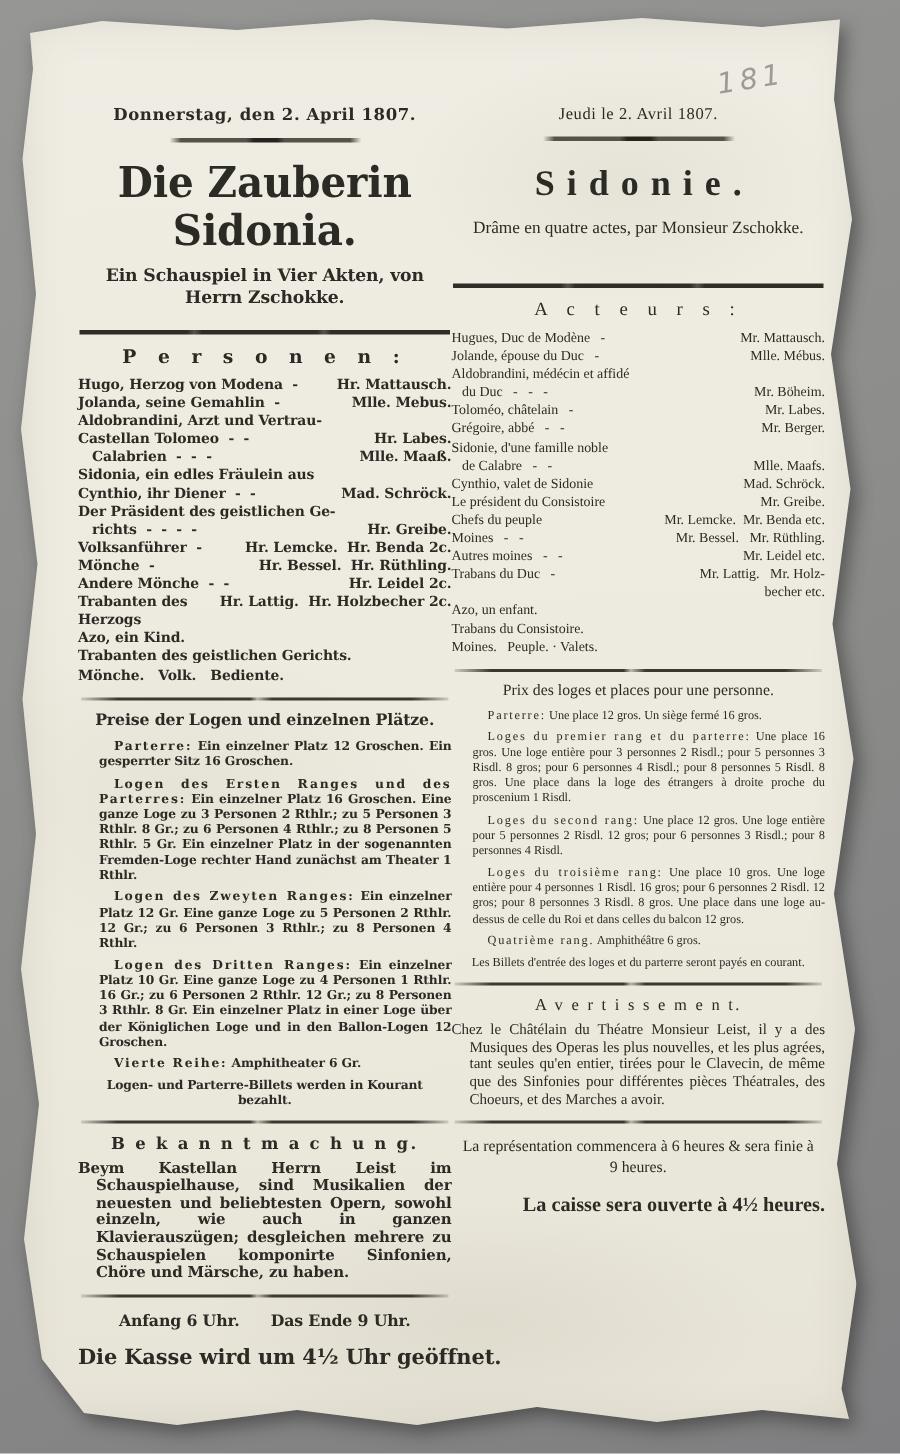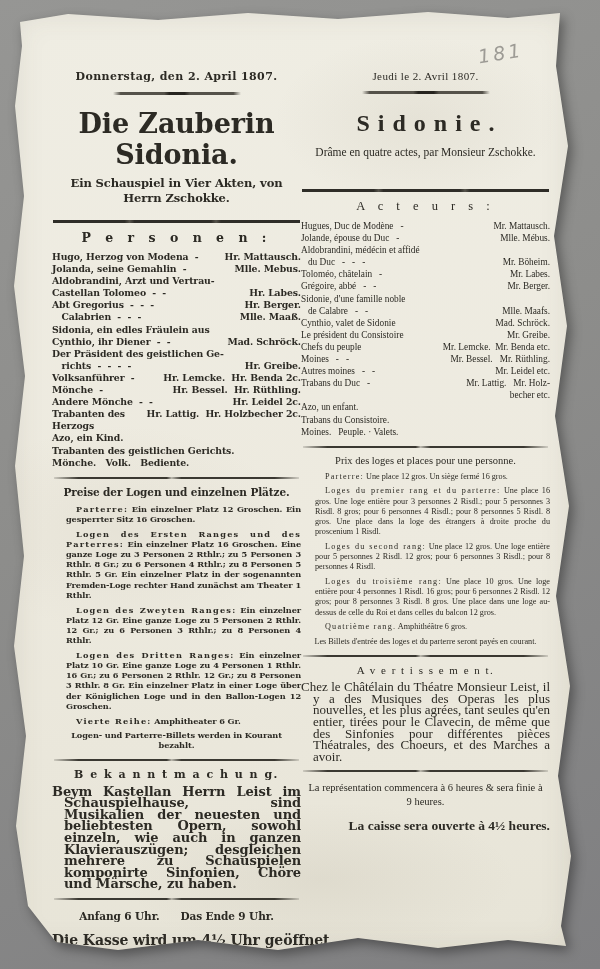--- a/index.html
+++ b/index.html
@@ -57,21 +57,21 @@
   .cast-row .actor { white-space:pre-wrap; flex-shrink:0; text-align:right; }
   .rule {
     height:2px; margin:8px 2px 7px;
     background: linear-gradient(90deg, rgba(44,42,36,.15) 0, #3a3831 10% 46%, rgba(44,42,36,.25) 48%, #3a3831 52% 90%, rgba(44,42,36,.15) 100%);
   }
   .prices-header { text-align:center; font-size:10.5px; margin:4px 0 6px; }
   .price { font-size:8.2px; line-height:10.2px; margin:0 0 4.5px; padding-left:14px; text-indent:-14px; text-align:justify; }
   .price-label { letter-spacing:1.2px;padding-left:24px; }
   .price-note { font-size:8.2px; line-height:10.2px; text-align:center; margin:1px 0 6px; padding:0 8px; }
   .notice-header { text-align:center; font-size:11px; letter-spacing:1.5px; margin:6px 0 5px; }
-  .notice { font-size:13px; line-height:11.6px; text-align:justify; margin:0 0 8px; padding-left:12px; text-indent:-12px; }
+  .notice { font-size:10px; line-height:11.6px; text-align:justify; margin:0 0 8px; padding-left:12px; text-indent:-12px; }
   .times { text-align:center; font-size:10.5px; line-height:14px; margin:9px 0 9px; padding:0 4px; }
   .boxoffice { text-align:right; font-size:13.5px; font-weight:bold; white-space:nowrap; }
   .col-de .boxoffice { font-size:14px; }
 </style>
 </head>
 <body>
 
 <div class="paper-wrap">
   <div class="paper">
     <div class="handwritten">181</div>
@@ -101,24 +101,20 @@
                 <span class="role">Aldobrandini, Arzt und Vertrau-</span>
                 <span class="actor"></span>
               </div>
 
 
               <div class="cast-row">
                 <span class="role">Castellan Tolomeo  -  -</span>
                 <span class="actor">Hr. Labes.</span>
               </div>
 
-              <div class="cast-row">
-                <span class="role">Abt Gregorius  -  -  -</span>
-                <span class="actor">Hr. Berger.</span>
-              </div>
 
               <div class="cast-row">
                 <span class="role">&nbsp;&nbsp;&nbsp;Calabrien  -  -  -</span>
                 <span class="actor">Mlle. Maaß.</span>
               </div>
 
               <div class="cast-row">
                 <span class="role">Sidonia, ein edles Fräulein aus</span>
                 <span class="actor"></span>
               </div>

